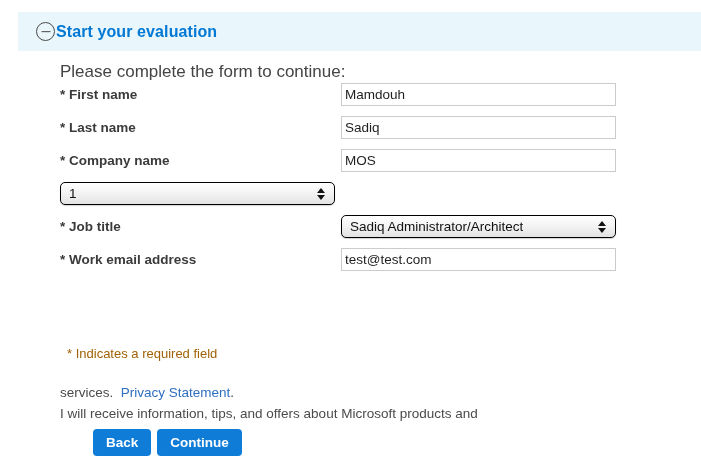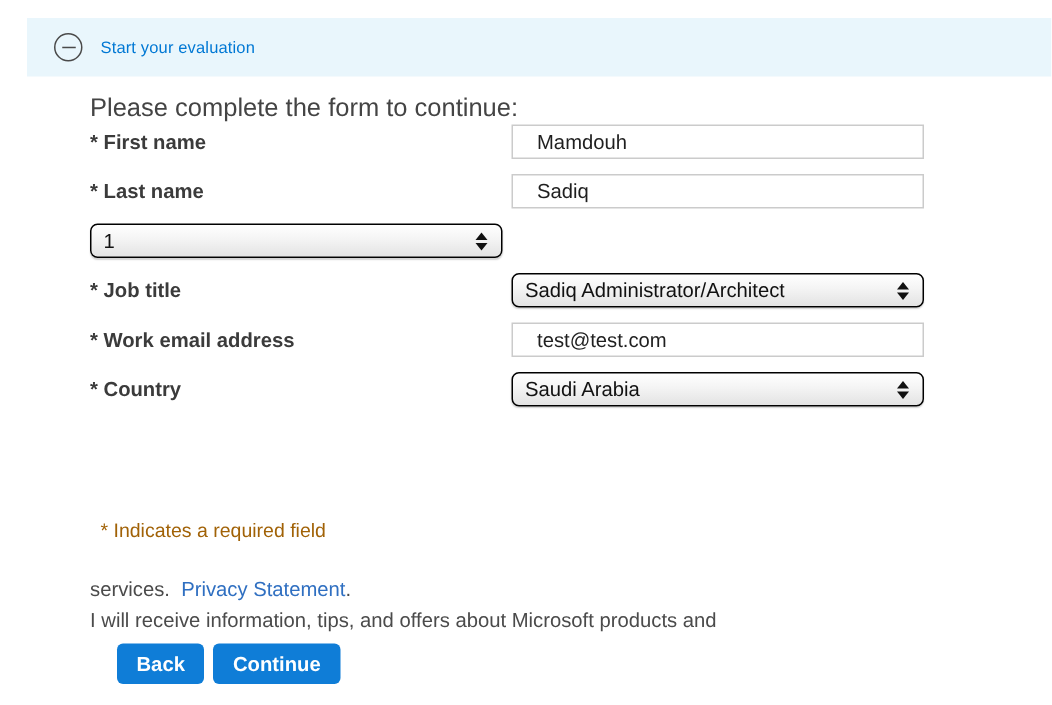--- a/index.html
+++ b/index.html
@@ -21,34 +21,34 @@
   .collapse-btn{
     width:19px;height:19px;border:1.6px solid #4a4a4a;border-radius:50%;
     margin-left:18px;position:relative;background:transparent;cursor:pointer;
     flex:0 0 auto;
   }
   .collapse-btn .minus{
     position:absolute;left:50%;top:50%;transform:translate(-50%,-50%);
     width:9px;height:1.7px;background:#4a4a4a;display:block;
   }
   .header-title{
-    margin-left:12px;color:var(--accent);font-weight:400;font-size:11px;
+    margin-left:1px;color:var(--accent);font-weight:700;font-size:16px;
     letter-spacing:.1px;cursor:pointer;
   }
 
   
   .intro{position:absolute;left:60px;top:62px;font-size:17px;color:#444444;}
 
   
   .form-rows{position:absolute;left:60px;top:83px;width:556px;}
   .row{display:flex;align-items:center;height:23px;margin-bottom:10px;}
   .row .label{flex:1;font-size:13.5px;font-weight:600;color:#3b3b3b;}
   .row input[type="text"]{
     width:275px;height:23px;border:1px solid #cbcbcb;border-radius:0;
-    padding:0 16px;font-size:13.5px;color:#1f1f1f;
+    padding:0 3px;font-size:13.5px;color:#1f1f1f;
     font-family:"Liberation Sans",sans-serif;background:#fff;outline:none;
   }
   .select{
     position:relative;width:275px;height:23px;
     border:1.5px solid #000000;border-radius:5px;
     background:linear-gradient(180deg,#ffffff 0%,#f4f4f4 45%,#e3e3e3 100%);
     box-shadow:0 1px 1px rgba(0,0,0,.18);
     display:flex;align-items:center;padding:0 26px 0 8px;cursor:pointer;
   }
   .select .select-value{
@@ -68,21 +68,21 @@
   }
 
   
   .required-note{position:absolute;left:67px;top:346px;font-size:13px;color:#a16207;}
 
   
   .consent{position:absolute;left:60px;top:382px;font-size:13.5px;color:#4b4b4b;line-height:21px;}
   .consent .privacy-link{color:var(--link);text-decoration:none;cursor:pointer;}
 
   
-  .actions{position:absolute;left:62px;top:429px;display:flex;gap:6px;padding-left:16px;}
+  .actions{position:absolute;left:77px;top:429px;display:flex;gap:6px;padding-left:16px;}
   .btn{
     background:var(--button-bg);color:#ffffff;border:none;border-radius:4px;
     font-weight:700;font-size:13.5px;height:27px;padding:0 13px;
     font-family:"Liberation Sans",sans-serif;cursor:pointer;
   }
 </style>
 </head>
 <body>
 
 <div class="header-bar">
@@ -99,20 +99,24 @@
   <div class="row">
     <span class="label">* First name</span>
     <input type="text" value="Mamdouh" style="">
   </div>
 
   <div class="row">
     <span class="label">* Last name</span>
     <input type="text" value="Sadiq" style="">
   </div>
 
+  <div class="row">
+    <span class="label">* Company name</span>
+    <input type="text" value="MOS" style="">
+  </div>
 
   <div class="row">
     <div class="select">
       <span class="select-value">1</span>
       <span class="select-arrows">
           <i class="up"></i>
           <i class="down"></i>
         </span>
     </div>
   </div>
@@ -127,30 +131,20 @@
         </span>
     </div>
   </div>
 
   <div class="row">
     <span class="label">* Work email address</span>
     <input type="text" value="test@test.com" style="">
   </div>
 
 
-  <div class="row">
-    <span class="label">* Country</span>
-    <div class="select">
-      <span class="select-value">Saudi Arabia</span>
-      <span class="select-arrows">
-          <i class="up"></i>
-          <i class="down"></i>
-        </span>
-    </div>
-  </div>
 
 </div>
 
 <div class="required-note">* Indicates a required field</div>
 
 <div class="consent">
   <div><span>services.</span>&nbsp; <a class="privacy-link">Privacy Statement</a><span>.</span></div>
   <div>I will receive information, tips, and offers about Microsoft products and</div>
 </div>
 

